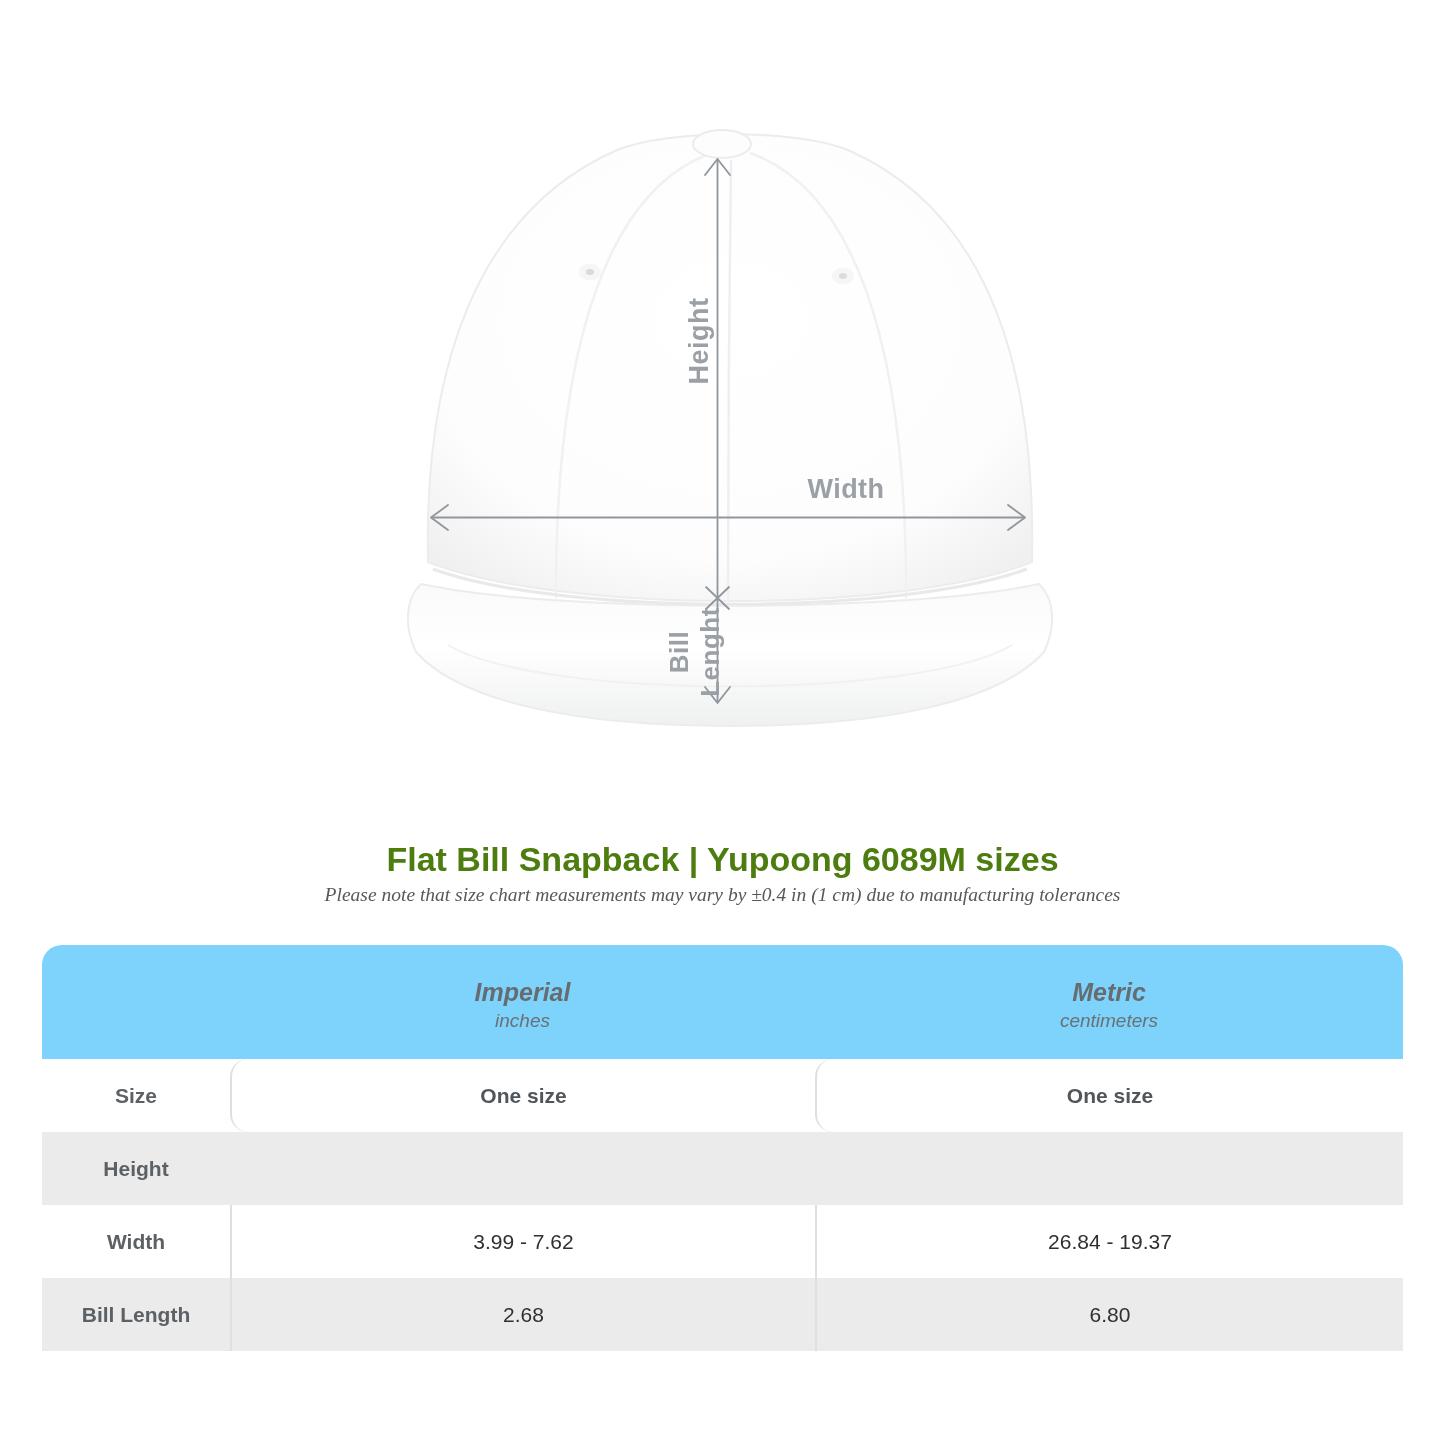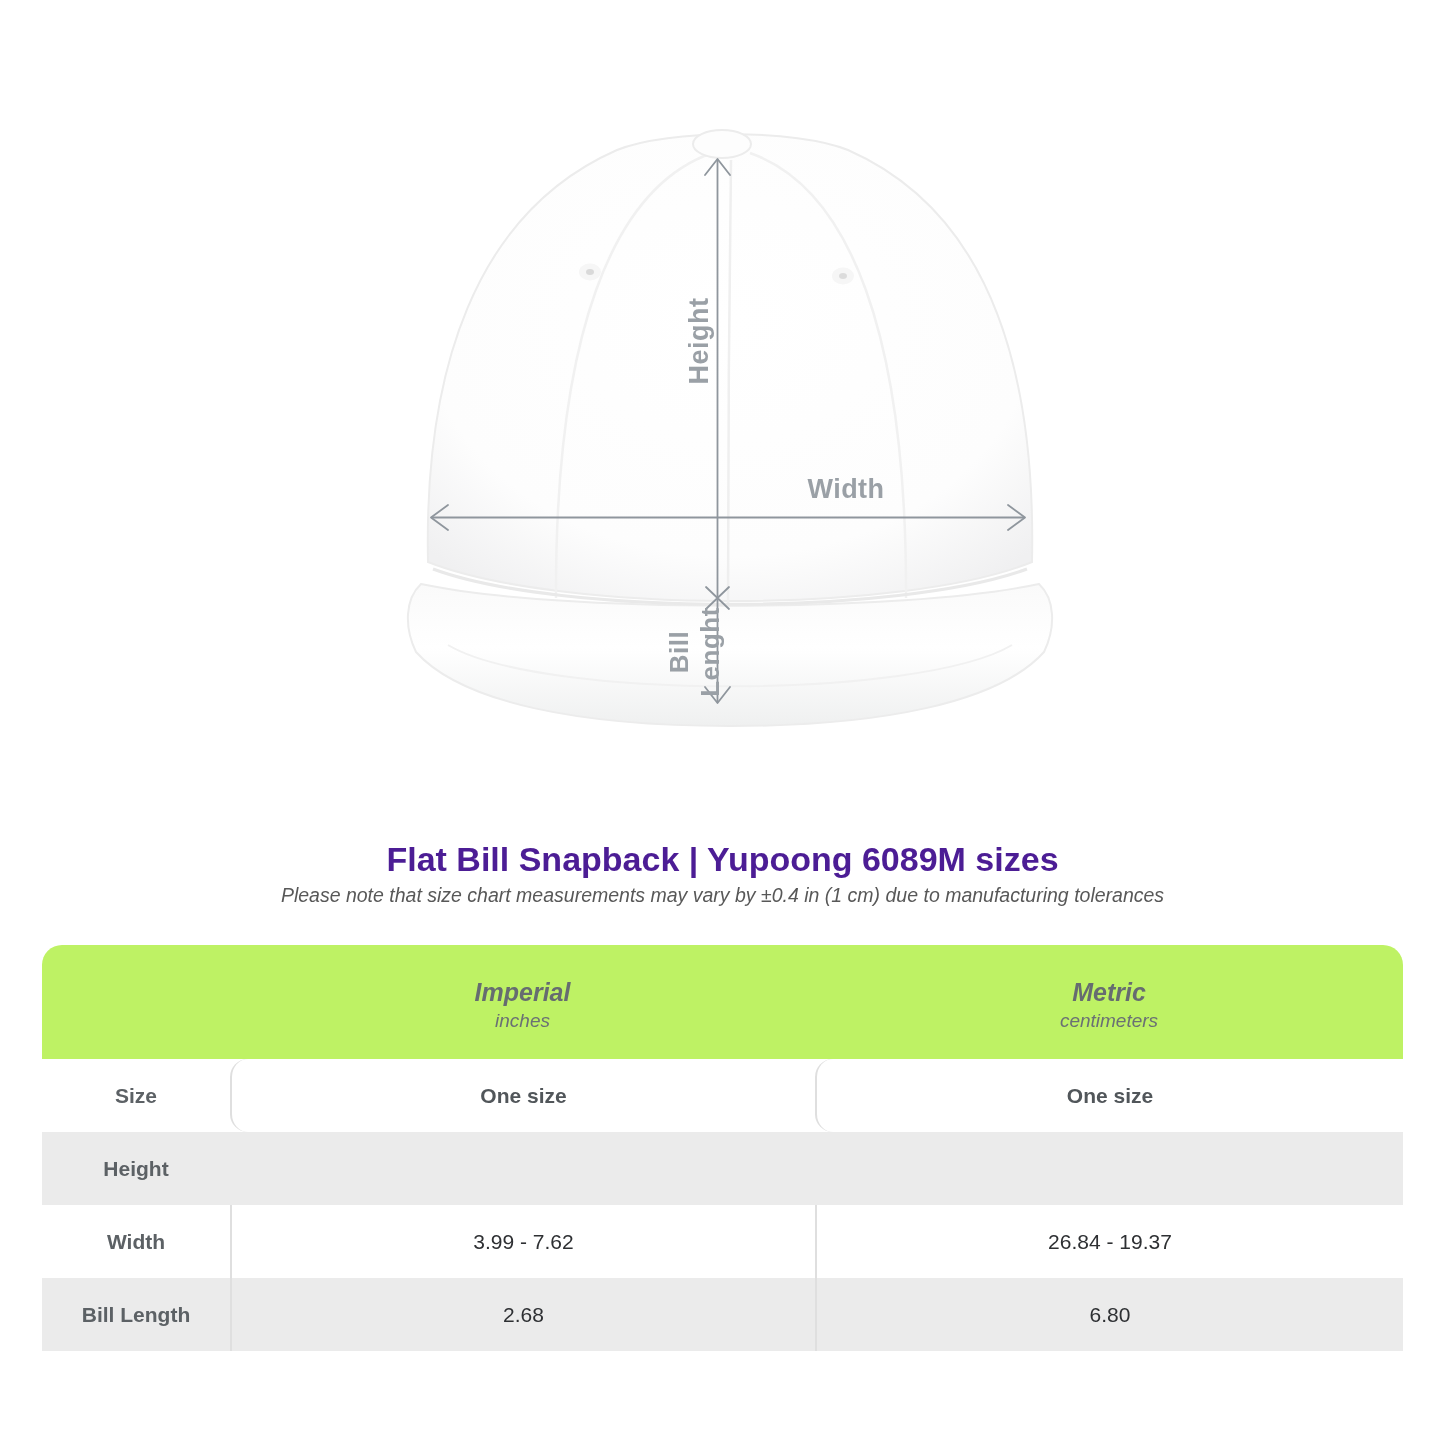--- a/index.html
+++ b/index.html
@@ -23,34 +23,34 @@
     transform: translate(-50%, -100%);
   }
   #bill-label {
     left: 695px; top: 652px; font-size: 26px; line-height: 1.18; text-align: center;
     transform: translate(-50%, -50%) rotate(-90deg);
   }
 
   
   #page-title {
     left: 0; top: 840px; width: 1445px; text-align: center;
-    font-size: 34px; font-weight: bold; color: #4c1d95;
+    font-size: 34px; font-weight: bold; color: #4d7c0f;
   }
   #page-subtitle {
     left: 0; top: 884px; width: 1445px; text-align: center;
-    font-size: 19.5px; font-style: italic; color: #585858;
+    font-size: 19.5px; font-style: italic; color: #585858; font-family: Liberation Serif, serif;
   }
 
   
   #size-table {
     left: 42px; top: 945px; width: 1361px; height: 458px;
     border-radius: 20px; overflow: hidden;
   }
   .tbl-header {
-    height: 114px; background: #bef264;
+    height: 114px; background: #7dd3fc;
     display: grid; grid-template-columns: 188px 585px 588px;
     align-items: center;
   }
   .unit-head { text-align: center; color: #666c70; padding-top: 6px; }
   .unit-name { font-size: 25px; font-weight: bold; font-style: italic; }
   .unit-sub  { font-size: 19px; font-style: italic; color: #6a7074; margin-top: 3px; }
   .tbl-row {
     height: 73px;
     display: grid; grid-template-columns: 188px 585px 588px;
     align-items: stretch;

